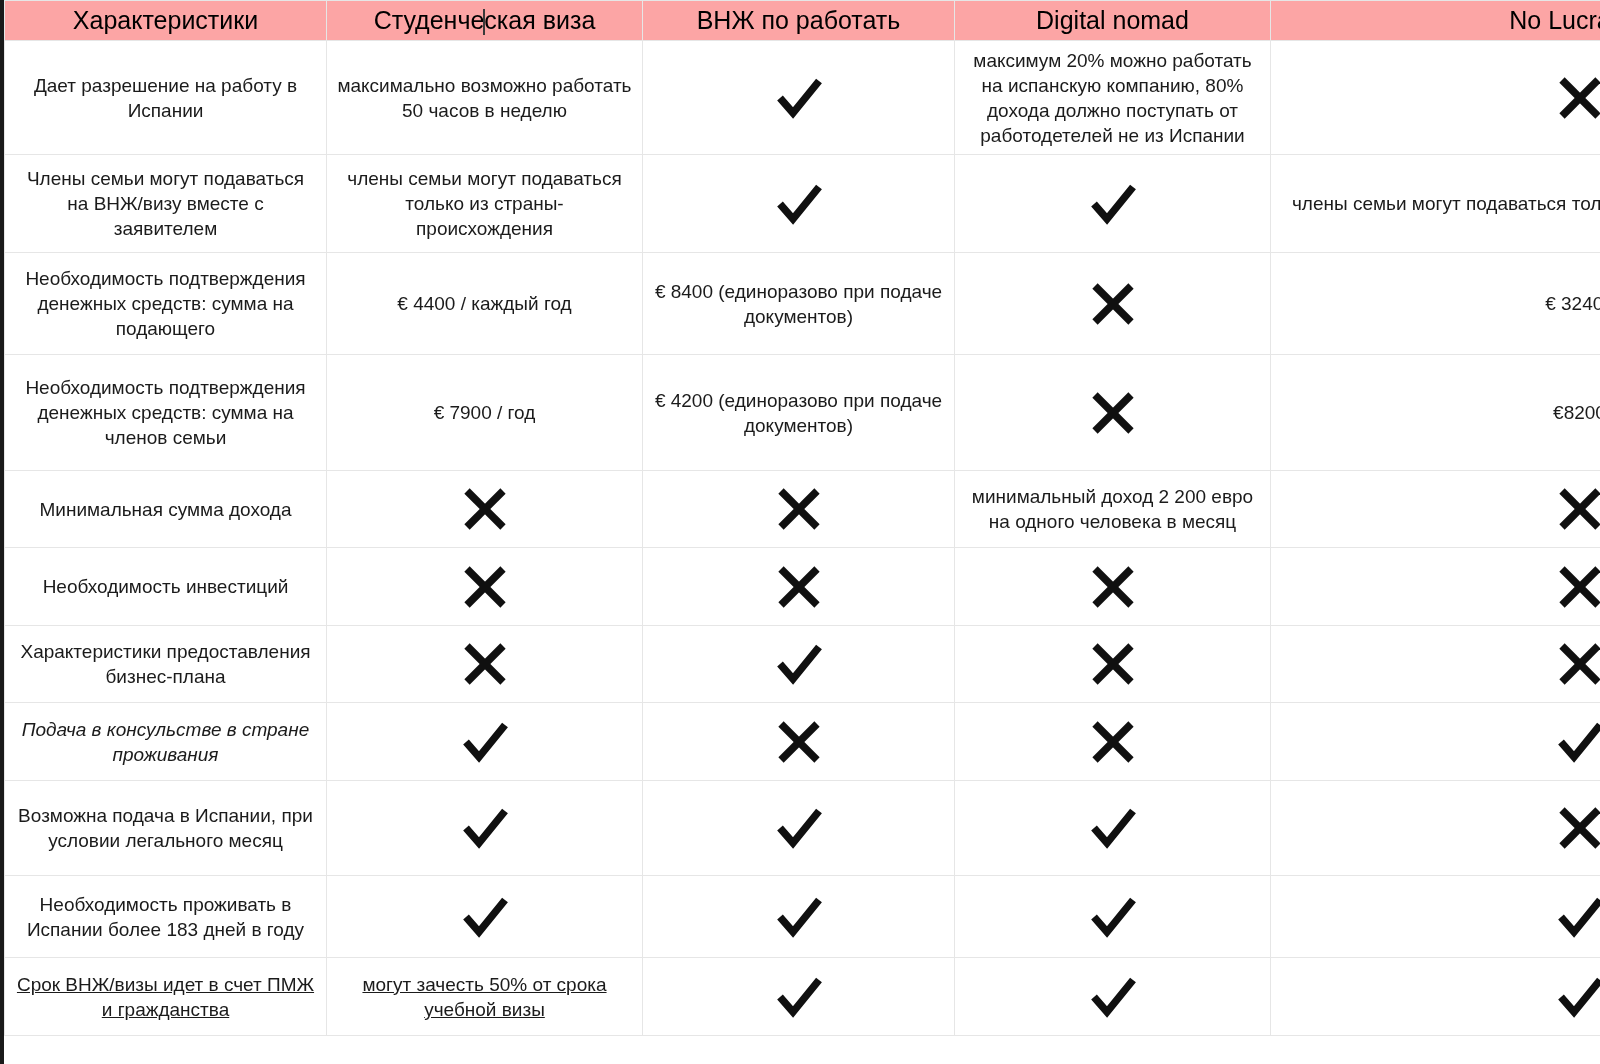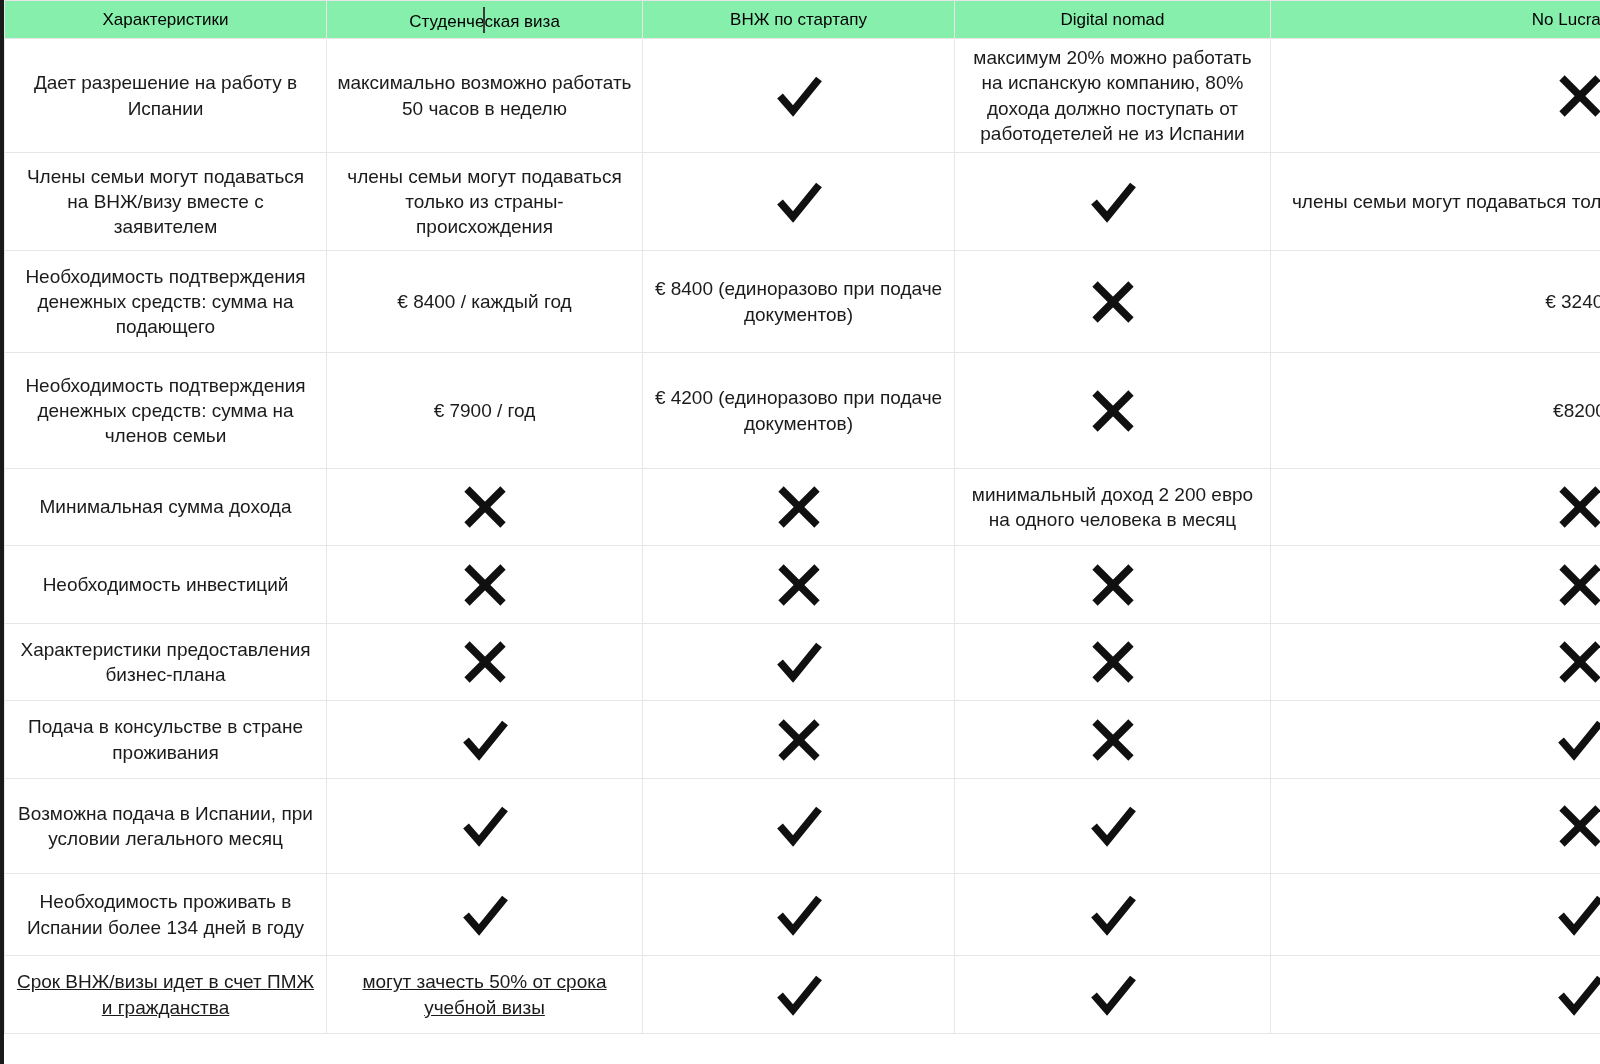--- a/index.html
+++ b/index.html
@@ -37,23 +37,23 @@
   table.cmp col.c4 { width: 618px; }
 
   table.cmp th, table.cmp td {
     border: 1px solid #e6e6e6;
     vertical-align: middle;
     text-align: center;
     padding: 6px 10px;
     box-sizing: border-box;
   }
   table.cmp thead th {
-    background: #86efac;
+    background: #fca5a5;
     font-weight: 400;
-    font-size: 17px;
+    font-size: 25px;
     line-height: 1.25;
     height: 38px;
     padding: 4px 8px;
     color: #000000;
     border-color: #e6e6e6;
   }
   table.cmp tbody td {
     background: #ffffff;
     font-size: 19px;
     line-height: 1.32;
@@ -65,21 +65,21 @@
   td.mark { font-size: 0; }
 
   
   tr.r0 td { height: 114px; }
   tr.r1 td { height: 98px; }
   tr.r2 td { height: 102px; }
   tr.r3 td { height: 116px; }
   tr.r4 td { height: 77px; }
   tr.r5 td { height: 78px; text-align: center; }
   tr.r6 td { height: 77px; }
-  tr.r7 td { height: 78px; }
+  tr.r7 td { height: 78px; font-style: italic; }
   tr.r8 td { height: 95px; }
   tr.r9 td { height: 82px; }
   tr.r10 td { height: 78px; text-decoration: underline; }
 
   .glyph {
     display: inline-block;
     width: 54px;
     height: 54px;
     line-height: 0;
     vertical-align: middle;
@@ -106,21 +106,21 @@
       <col class="c0">
         <col class="c1">
         <col class="c2">
         <col class="c3">
         <col class="c4">
     </colgroup>
     <thead>
       <tr>
         <th>Характеристики</th>
         <th><span>Студенче<span class="caret"></span>ская виза</span></th>
-        <th>ВНЖ по стартапу</th>
+        <th>ВНЖ по работать</th>
         <th>Digital nomad</th>
         <th>No Lucrativa</th>
       </tr>
     </thead>
     <tbody id="tbody">
         <tr class="r0">
           <td class="lbl">Дает разрешение на работу в Испании</td>
           <td class="txt">максимально возможно работать 50 часов в неделю</td>
           <td class="mark"><span class="glyph"><svg viewBox="0 0 54 54" aria-hidden="true">
                 <path d="M8 27 L21 42 L47 10" fill="none" stroke="#101010" stroke-width="7.5" stroke-linecap="butt" stroke-linejoin="miter"></path>
@@ -137,21 +137,21 @@
           <td class="mark"><span class="glyph"><svg viewBox="0 0 54 54" aria-hidden="true">
                 <path d="M8 27 L21 42 L47 10" fill="none" stroke="#101010" stroke-width="7.5" stroke-linecap="butt" stroke-linejoin="miter"></path>
               </svg></span></td>
           <td class="mark"><span class="glyph"><svg viewBox="0 0 54 54" aria-hidden="true">
                 <path d="M8 27 L21 42 L47 10" fill="none" stroke="#101010" stroke-width="7.5" stroke-linecap="butt" stroke-linejoin="miter"></path>
               </svg></span></td>
           <td class="txt">члены семьи могут подаваться только из страны-происхождения</td>
         </tr>
         <tr class="r2">
           <td class="lbl">Необходимость подтверждения денежных средств: сумма на подающего</td>
-          <td class="txt">€ 8400 / каждый год</td>
+          <td class="txt">€ 4400 / каждый год</td>
           <td class="txt">€ 8400 (единоразово при подаче документов)</td>
           <td class="mark"><span class="glyph"><svg viewBox="0 0 54 54" aria-hidden="true">
                 <line x1="9" y1="9" x2="45" y2="45" stroke="#101010" stroke-width="7.5" stroke-linecap="butt"></line>
                 <line x1="45" y1="9" x2="9" y2="45" stroke="#101010" stroke-width="7.5" stroke-linecap="butt"></line>
               </svg></span></td>
           <td class="txt">€ 32400</td>
         </tr>
         <tr class="r3">
           <td class="lbl">Необходимость подтверждения денежных средств: сумма на членов семьи</td>
           <td class="txt">€ 7900 / год</td>
@@ -242,21 +242,21 @@
               </svg></span></td>
           <td class="mark"><span class="glyph"><svg viewBox="0 0 54 54" aria-hidden="true">
                 <path d="M8 27 L21 42 L47 10" fill="none" stroke="#101010" stroke-width="7.5" stroke-linecap="butt" stroke-linejoin="miter"></path>
               </svg></span></td>
           <td class="mark"><span class="glyph"><svg viewBox="0 0 54 54" aria-hidden="true">
                 <line x1="9" y1="9" x2="45" y2="45" stroke="#101010" stroke-width="7.5" stroke-linecap="butt"></line>
                 <line x1="45" y1="9" x2="9" y2="45" stroke="#101010" stroke-width="7.5" stroke-linecap="butt"></line>
               </svg></span></td>
         </tr>
         <tr class="r9">
-          <td class="lbl">Необходимость проживать в Испании более 134 дней в году</td>
+          <td class="lbl">Необходимость проживать в Испании более 183 дней в году</td>
           <td class="mark"><span class="glyph"><svg viewBox="0 0 54 54" aria-hidden="true">
                 <path d="M8 27 L21 42 L47 10" fill="none" stroke="#101010" stroke-width="7.5" stroke-linecap="butt" stroke-linejoin="miter"></path>
               </svg></span></td>
           <td class="mark"><span class="glyph"><svg viewBox="0 0 54 54" aria-hidden="true">
                 <path d="M8 27 L21 42 L47 10" fill="none" stroke="#101010" stroke-width="7.5" stroke-linecap="butt" stroke-linejoin="miter"></path>
               </svg></span></td>
           <td class="mark"><span class="glyph"><svg viewBox="0 0 54 54" aria-hidden="true">
                 <path d="M8 27 L21 42 L47 10" fill="none" stroke="#101010" stroke-width="7.5" stroke-linecap="butt" stroke-linejoin="miter"></path>
               </svg></span></td>
           <td class="mark"><span class="glyph"><svg viewBox="0 0 54 54" aria-hidden="true">

